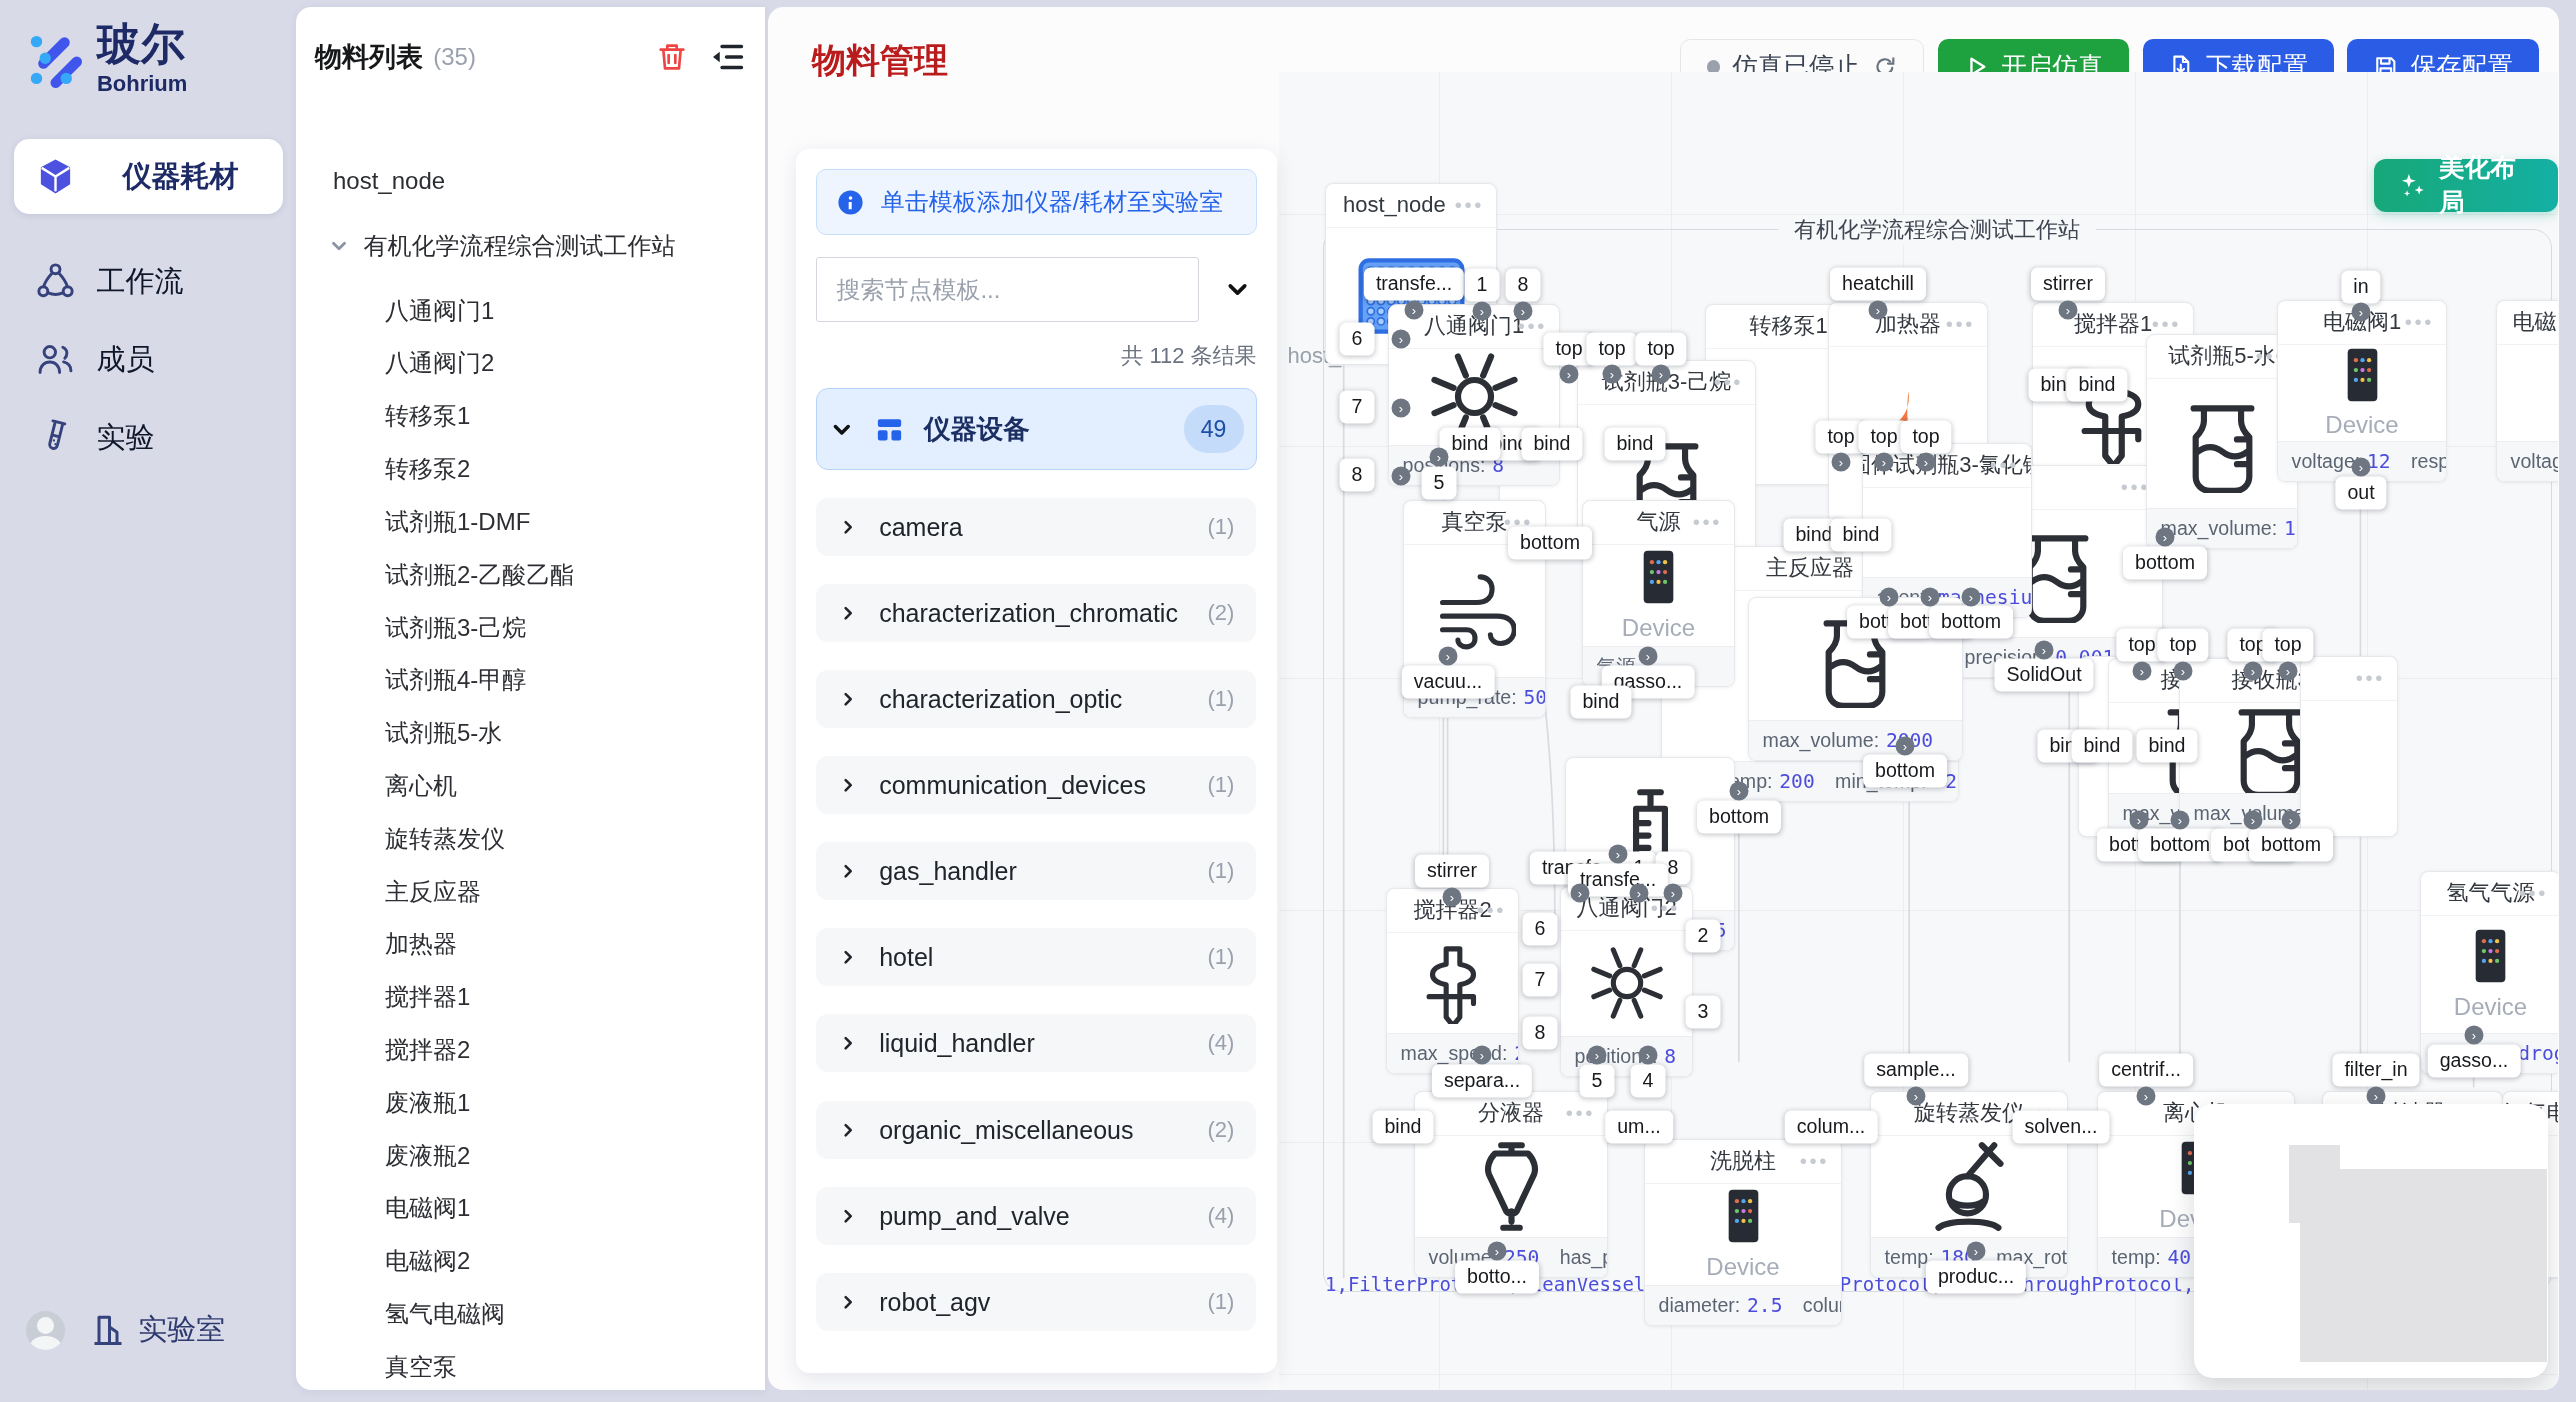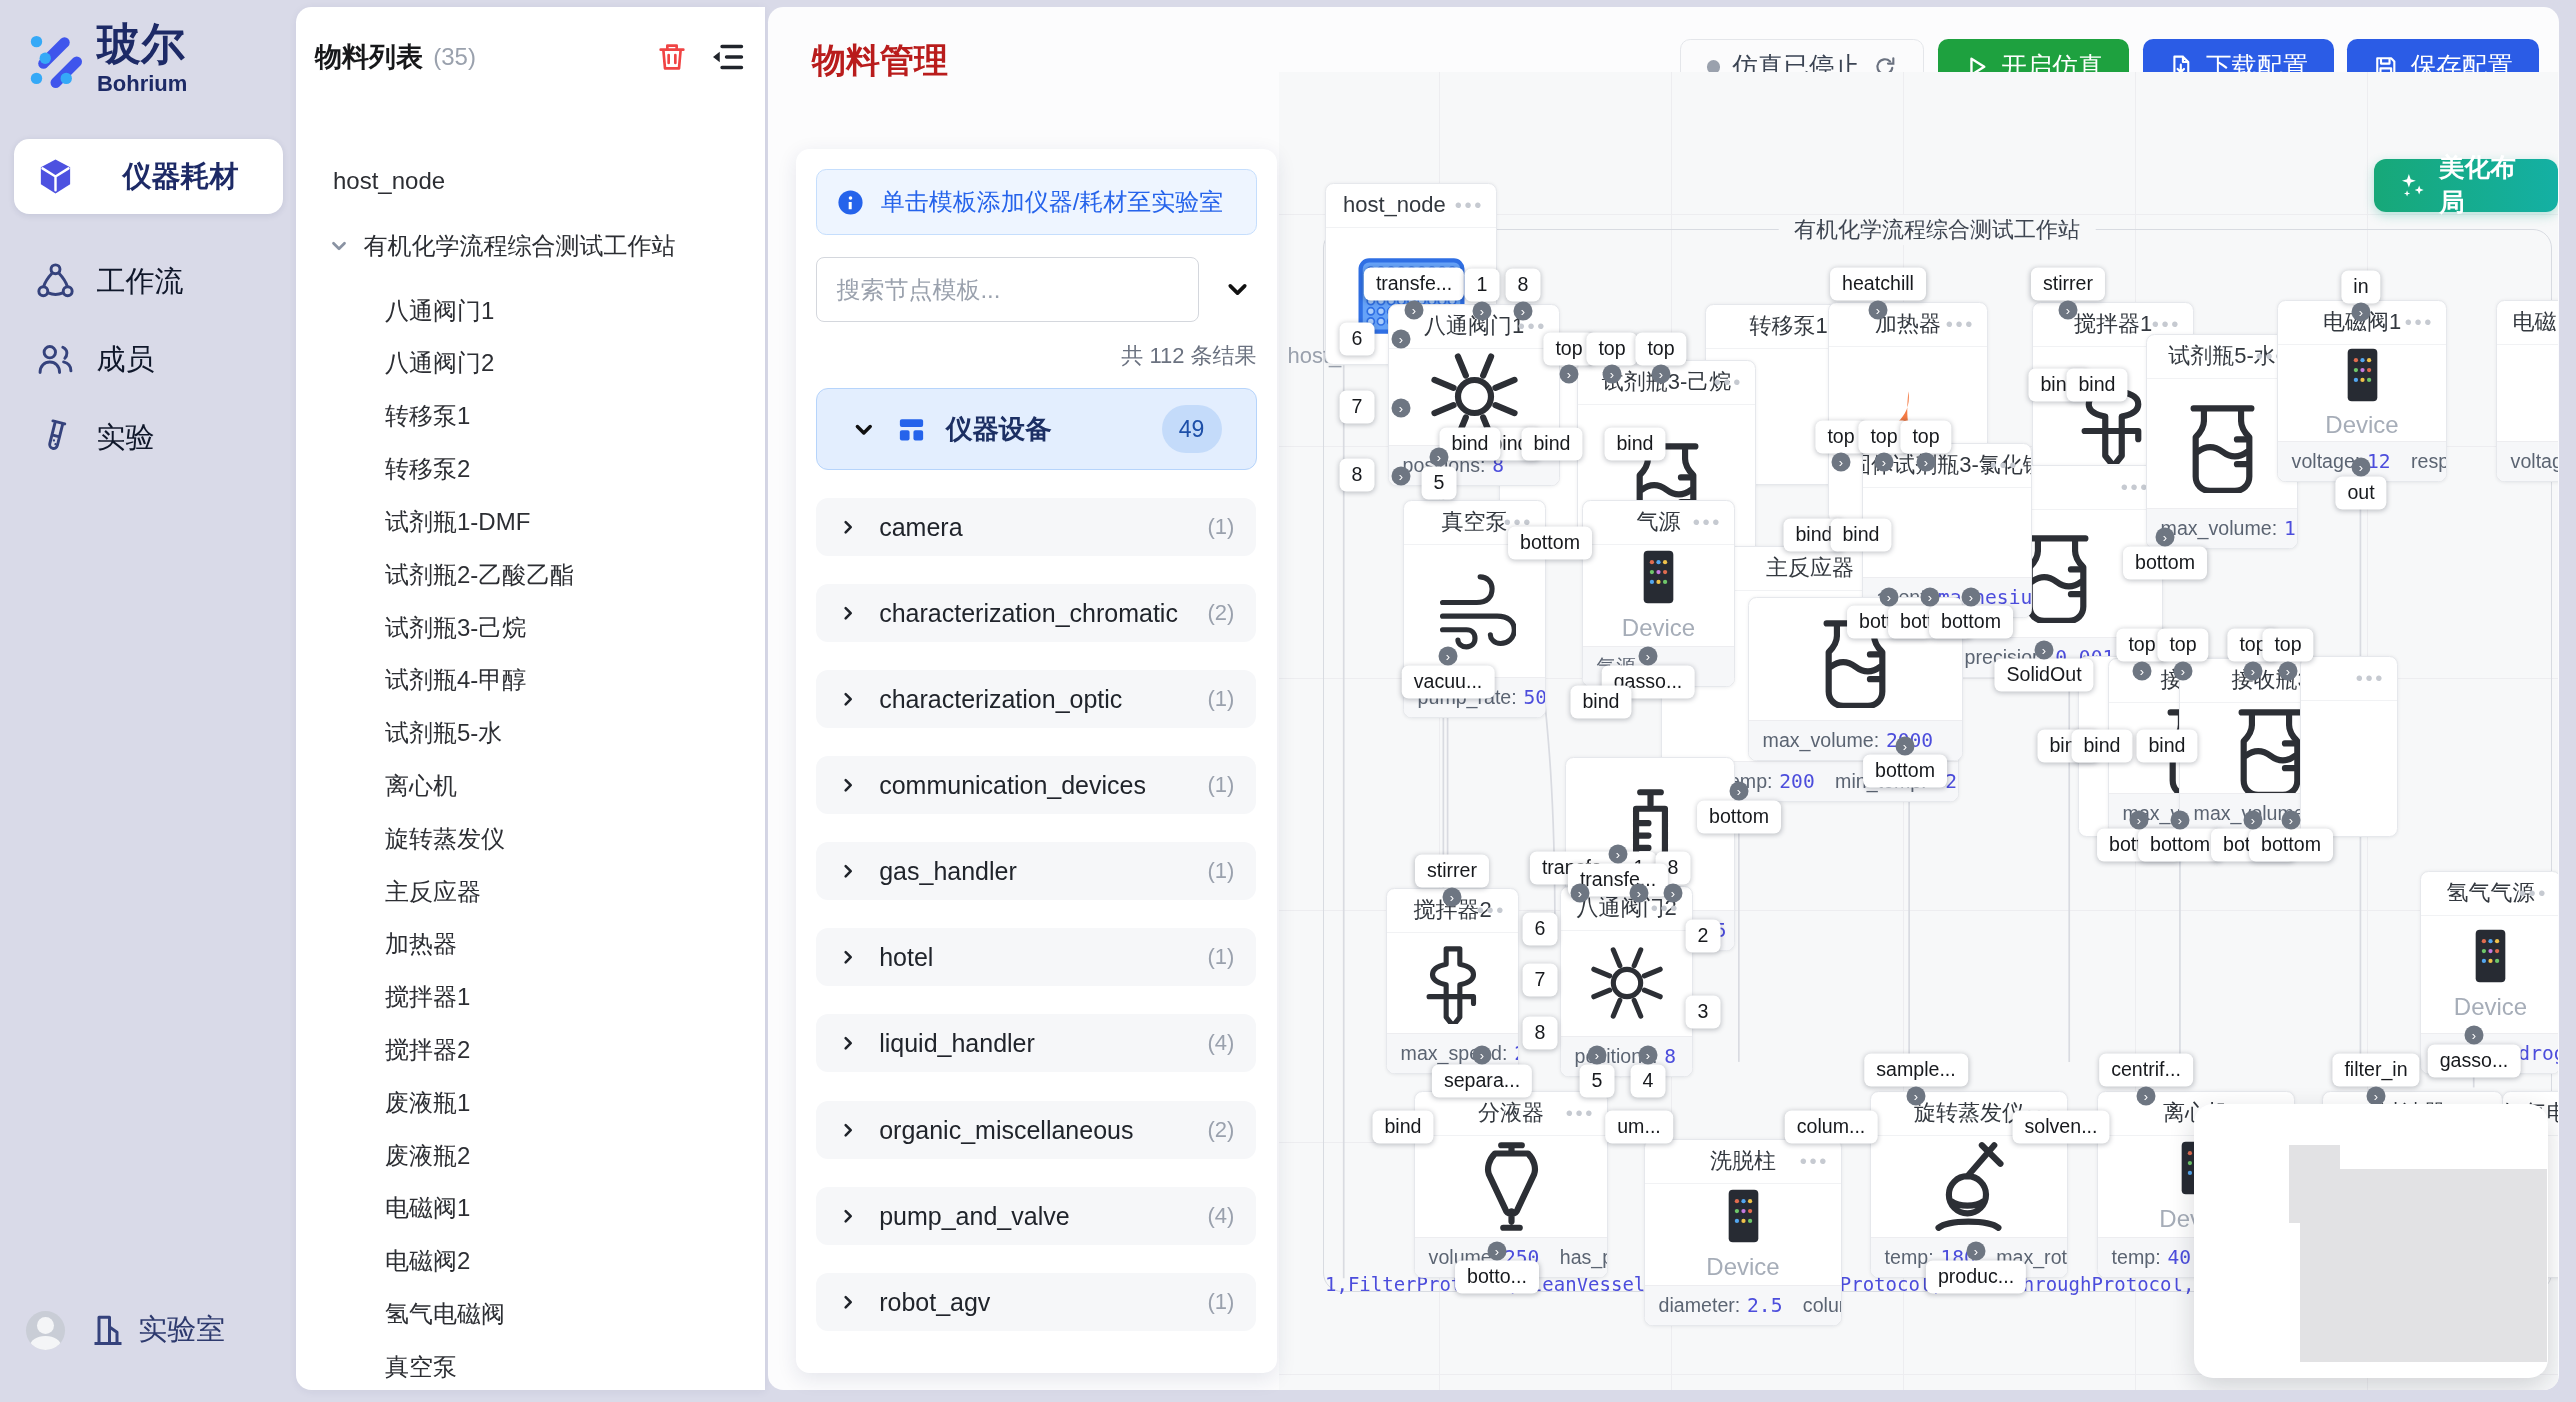--- a/index.html
+++ b/index.html
@@ -37,24 +37,24 @@
   .hbtn{height:56px;border-radius:10.2px;display:flex;align-items:center;gap:12px;padding:0 25.6px;font-size:25.6px;font-weight:500;color:#fff;cursor:pointer;box-sizing:border-box;}
   #status-pill{background:#fbfbfc;border:1.7px solid #e4e6ea;color:#3b4453;font-weight:400;}
   .dot-gray{width:13.6px;height:13.6px;border-radius:50%;background:#9aa1ad;}
   .btn-green{background:#1ea13f;}
   .btn-blue{background:#2b5ce6;}
   
   #palette{left:796px;top:149px;width:481px;height:1224px;background:#fff;border-radius:13.6px;box-shadow:0 5.1px 20.4px rgba(30,40,90,.10);box-sizing:border-box;padding:20.4px;}
   #banner{height:66px;border-radius:10.2px;background:#eef5ff;border:1.7px solid #c5defd;display:flex;align-items:center;gap:15.3px;padding:0 19px;box-sizing:border-box;}
   #banner span{font-size:24px;color:#2563eb;}
   #search-row{margin-top:22px;display:flex;align-items:center;gap:15.3px;}
-  #search-input{flex:0 0 383px;height:65px;border:1.7px solid #d4d7dd;border-radius:8px;font-size:24px;color:#333;padding:0 19px;box-sizing:border-box;outline:none;background:#fff;}
+  #search-input{flex:0 0 383px;height:65px;border:1.7px solid #d4d7dd;border-radius:3px;font-size:24px;color:#333;padding:0 19px;box-sizing:border-box;outline:none;background:#fff;}
   #search-input::placeholder{color:#9aa1ad;}
   #result-count{margin-top:19px;text-align:right;font-size:22px;color:#6b7280;}
-  #cat-head{margin-top:17px;height:82px;border-radius:12px;background:#e3eefe;border:1.7px solid #b6d4fb;display:flex;align-items:center;gap:19px;padding:0 34px;box-sizing:border-box;cursor:pointer;}
+  #cat-head{margin-top:17px;height:82px;border-radius:12px;background:#e3eefe;border:1.7px solid #b6d4fb;display:flex;align-items:center;gap:19px;padding:0 12px;box-sizing:border-box;cursor:pointer;}
   #cat-head .chl{font-size:26.4px;font-weight:700;color:#1c2f63;}
   #cat-badge{margin-left:auto;min-width:60px;height:48px;border-radius:24px;background:#c4dbfa;color:#1d4fa8;font-size:23px;display:flex;align-items:center;justify-content:center;}
   .cat-row{position:absolute;left:20.4px;width:440px;height:58px;border-radius:12px;background:#f6f7f9;display:flex;align-items:center;gap:20.4px;padding:0 22px;box-sizing:border-box;cursor:pointer;}
   .cat-row .cname{font-size:25px;color:#20242b;}
   .cat-row .ccount{margin-left:auto;font-size:22px;color:#9aa1ad;}
   
   #canvas{left:1279px;top:72px;width:1279px;height:1319px;background:#f7f8f9;overflow:hidden;
     background-image:linear-gradient(#ededf0 0.9px,transparent 0.9px),linear-gradient(90deg,#ededf0 0.9px,transparent 0.9px);
     background-size:232px 232px;background-position:-72px -90px;}
   #group-rect{position:absolute;border:1.7px solid #d8dbe1;border-radius:19px;background:transparent;}

